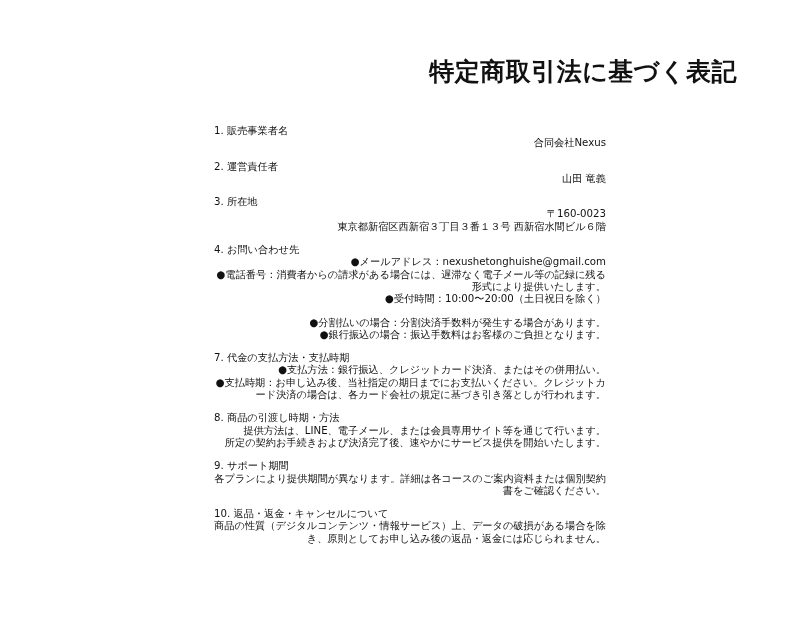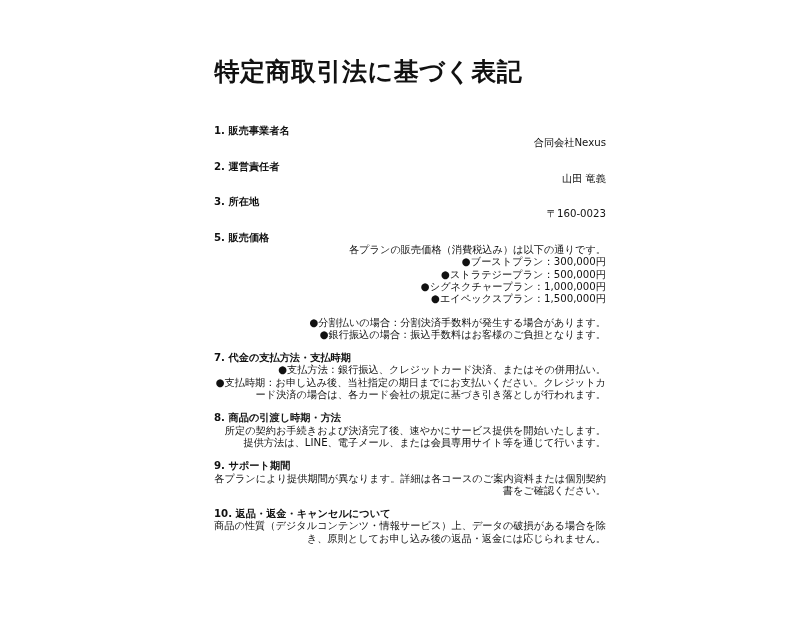--- a/index.html
+++ b/index.html
@@ -13,41 +13,41 @@
       overflow: hidden;
       position: relative;
       font-family: "DejaVu Sans", "Liberation Sans", sans-serif;
       color: #111111;
     }
     .page-title {
       position: absolute;
       top: 56px;
       left: 0;
       width: 737px;
-      text-align: center;
+      text-align: right;
       font-size: 25px;
       font-weight: bold;
       letter-spacing: 0.5px;
       line-height: 32px;
       margin: 0;
     }
     .content {
       position: absolute;
       top: 125px;
       left: 214px;
       width: 392px;
       font-size: 10.2px;
       line-height: 12.3px;
     }
     .section {
       margin: 0 0 11px 0;
     }
     .section-heading {
       display: block;
-      font-weight: bold;
+      font-weight: normal;
       margin: 0;
     }
     .line {
       display: block;
       margin: 0;
       white-space: normal;
       word-break: break-all;
       text-align: right;
     }
     .bullet::before {
@@ -67,47 +67,46 @@
   </div>
 
   <div class="section">
     <span class="section-heading">2. 運営責任者</span>
     <span class="line">山田 竜義</span>
   </div>
 
   <div class="section">
     <span class="section-heading">3. 所在地</span>
     <span class="line">〒160-0023</span>
+    <span class="line">東京都新宿区西新宿３丁目３番１３号 西新宿水間ビル６階</span>
   </div>
 
+  <div class="section">
+    <span class="section-heading">4. お問い合わせ先</span>
+    <span class="line bullet">メールアドレス：nexushetonghuishe@gmail.com</span>
+    <span class="line bullet">電話番号：消費者からの請求がある場合には、遅滞なく電子メール等の記録に残る形式により提供いたします。</span>
+    <span class="line bullet">受付時間：10:00〜20:00（土日祝日を除く）</span>
+  </div>
 
-  <div class="section">
-    <span class="section-heading">5. 販売価格</span>
-    <span class="line">各プランの販売価格（消費税込み）は以下の通りです。</span>
-    <span class="line bullet">ブーストプラン：300,000円</span>
-    <span class="line bullet">ストラテジープラン：500,000円</span>
-    <span class="line bullet">シグネクチャープラン：1,000,000円</span>
-    <span class="line bullet">エイペックスプラン：1,500,000円</span>
-  </div>
 
   <div class="section">
     <span class="line bullet">分割払いの場合：分割決済手数料が発生する場合があります。</span>
     <span class="line bullet">銀行振込の場合：振込手数料はお客様のご負担となります。</span>
   </div>
 
   <div class="section">
     <span class="section-heading">7. 代金の支払方法・支払時期</span>
     <span class="line bullet">支払方法：銀行振込、クレジットカード決済、またはその併用払い。</span>
     <span class="line bullet">支払時期：お申し込み後、当社指定の期日までにお支払いください。クレジットカード決済の場合は、各カード会社の規定に基づき引き落としが行われます。</span>
   </div>
 
   <div class="section">
     <span class="section-heading">8. 商品の引渡し時期・方法</span>
+    <span class="line">提供方法は、LINE、電子メール、または会員専用サイト等を通じて行います。</span>
     <span class="line">所定の契約お手続きおよび決済完了後、速やかにサービス提供を開始いたします。</span>
-    <span class="line">提供方法は、LINE、電子メール、または会員専用サイト等を通じて行います。</span>
   </div>
 
   <div class="section">
     <span class="section-heading">9. サポート期間</span>
     <span class="line">各プランにより提供期間が異なります。詳細は各コースのご案内資料または個別契約書をご確認ください。</span>
   </div>
 
   <div class="section">
     <span class="section-heading">10. 返品・返金・キャンセルについて</span>
     <span class="line">商品の性質（デジタルコンテンツ・情報サービス）上、データの破損がある場合を除き、原則としてお申し込み後の返品・返金には応じられません。</span>

